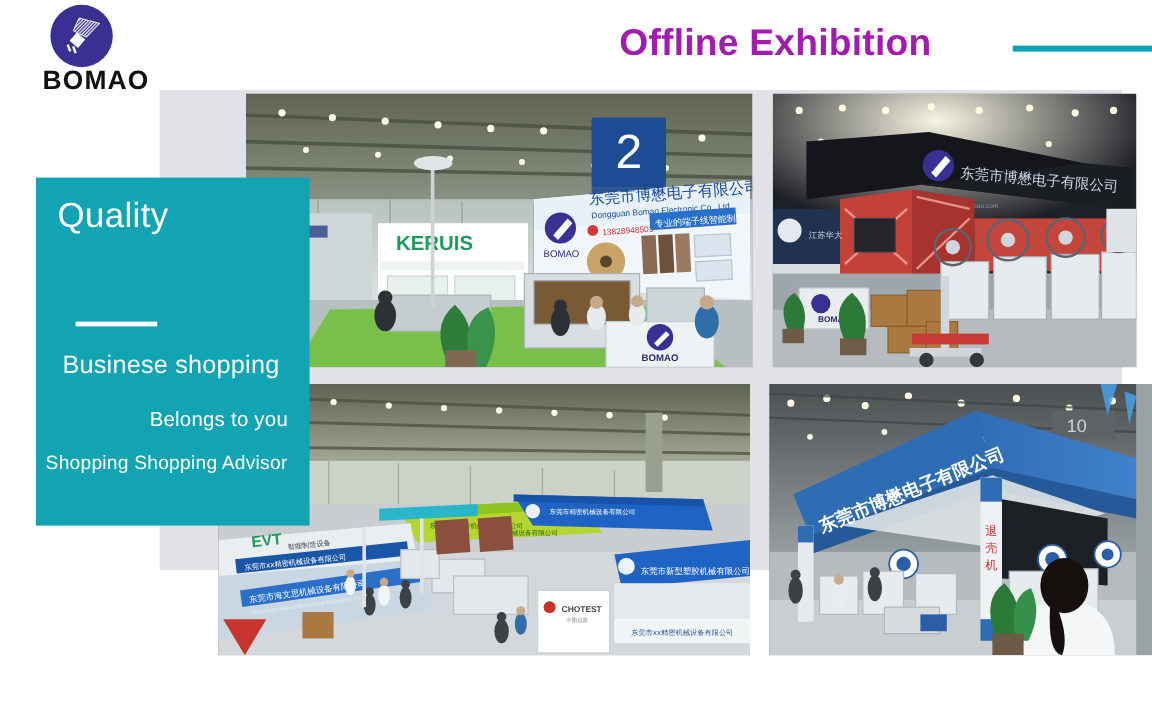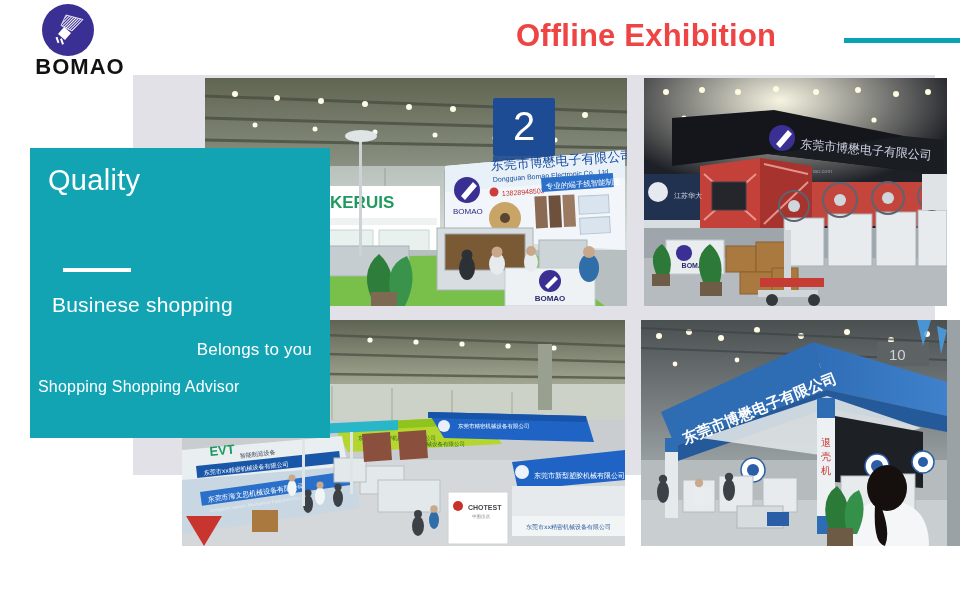--- a/index.html
+++ b/index.html
@@ -53,21 +53,21 @@
     color: #111111;
     line-height: 22px;
   }
 
   .page-title {
     position: absolute;
     left: 516px; top: 18px;
     font-family: "Liberation Sans", sans-serif;
     font-size: 31px;
     font-weight: bold;
-    color: #ef4444;
+    color: #a21caf;
     letter-spacing: 0.2px;
     white-space: nowrap;
   }
   .title-rule {
     position: absolute;
     left: 844px; top: 38px;
     width: 116px; height: 5px;
     background: #0aa3b5;
   }
 
@@ -92,21 +92,21 @@
   #photo-tr { left: 644px; top: 78px; width: 303px; height: 228px; }
   
   #photo-bl { left: 182px; top: 320px; width: 443px; height: 226px; }
   
   #photo-br { left: 641px; top: 320px; width: 346px; height: 226px; }
 
   
   .teal-panel {
     position: absolute;
     left: 30px; top: 148px;
-    width: 300px; height: 290px;
+    width: 228px; height: 290px;
     background: #13a4b4;
     color: #ffffff;
   }
   .tp-line1 {
     position: absolute;
     left: 18px; top: 16px;
     font-size: 29px;
     font-weight: normal;
     letter-spacing: 0.3px;
   }

